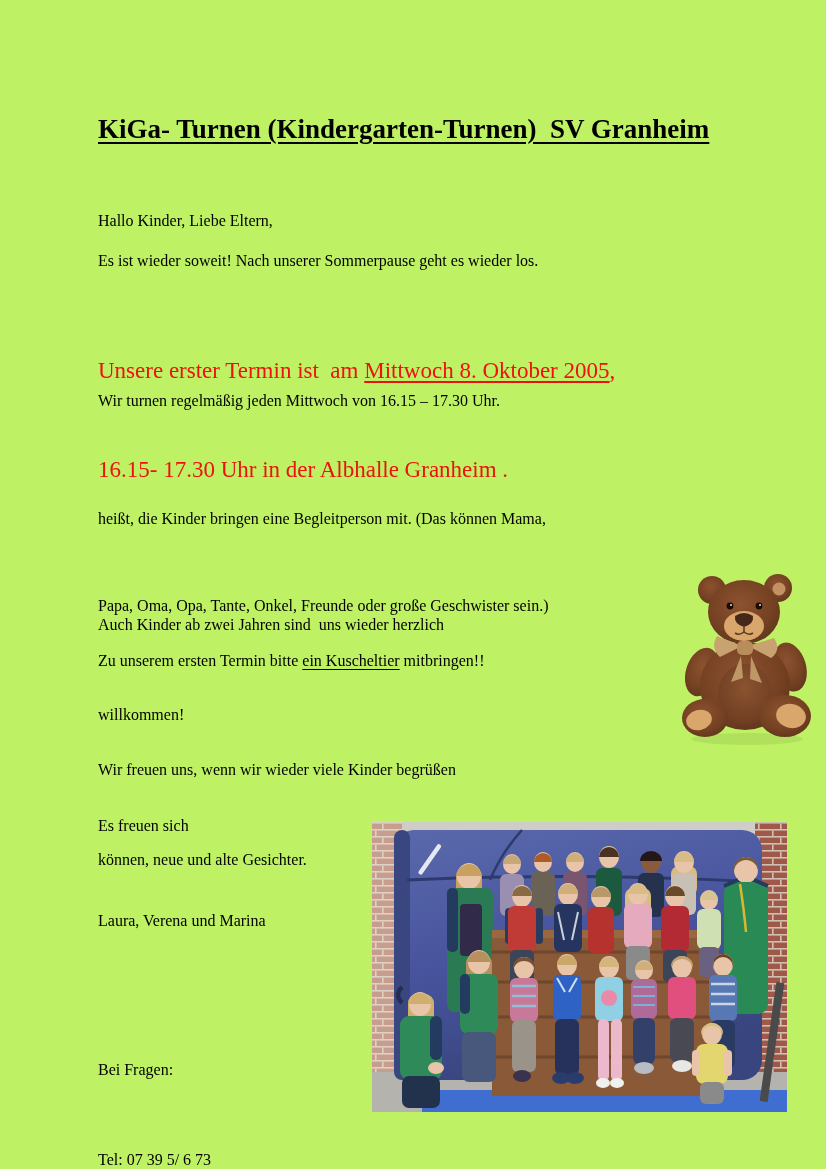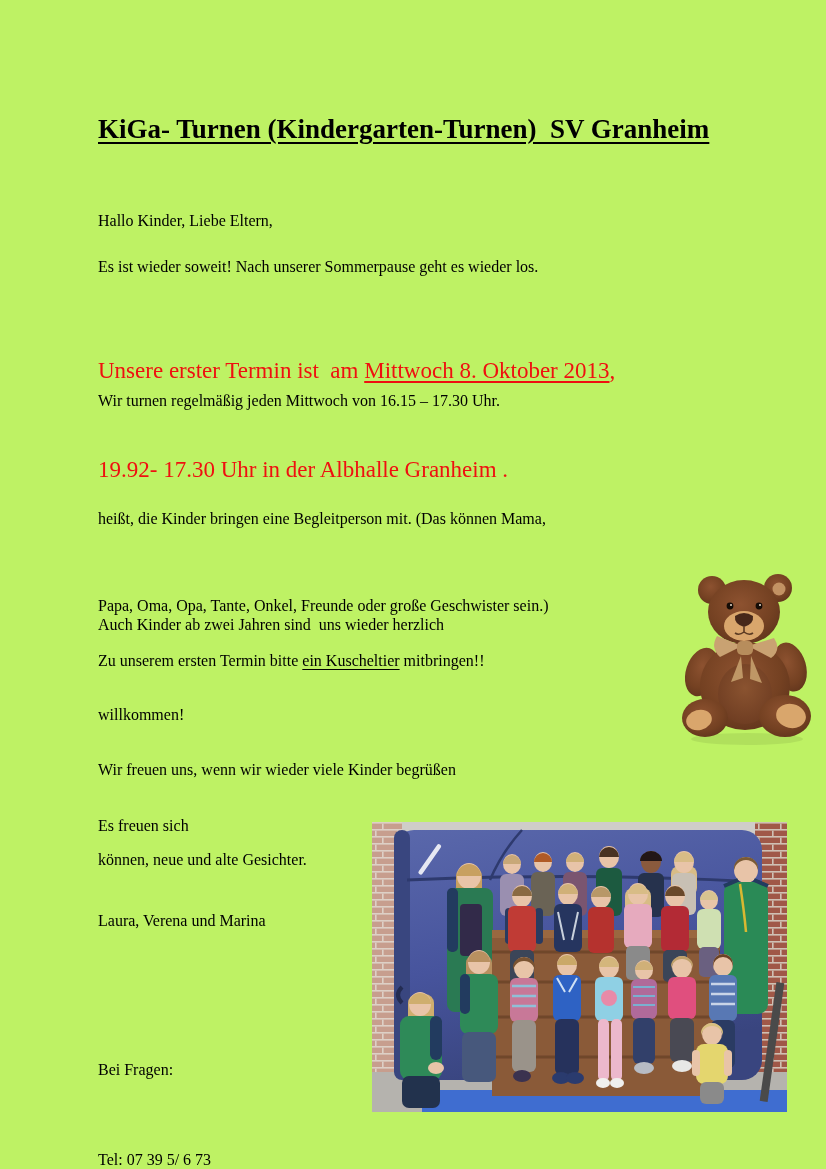--- a/index.html
+++ b/index.html
@@ -34,25 +34,25 @@
 </style>
 </head>
 <body>
 
 <div class="page">
 
   <h1 class="title">KiGa- Turnen (Kindergarten-Turnen)  SV Granheim</h1>
 
   <p class="txt" style="top:190px">Hallo Kinder, Liebe Eltern,</p>
 
-  <p class="txt" style="top:236px">Es ist wieder soweit! Nach unserer Sommerpause geht es wieder los.</p>
+  <p class="txt" style="top:230px">Es ist wieder soweit! Nach unserer Sommerpause geht es wieder los.</p>
 
   <div class="txt red" style="top:288px">
-    <div><span>Unsere erster Termin ist  am </span><span class="u">Mittwoch 8. Oktober 2013</span><span>,</span></div>
-    <div>19.92- 17.30 Uhr in der Albhalle Granheim .</div>
+    <div><span>Unsere erster Termin ist  am </span><span class="u">Mittwoch 8. Oktober 2005</span><span>,</span></div>
+    <div>16.15- 17.30 Uhr in der Albhalle Granheim .</div>
   </div>
 
   <p class="txt" style="top:370px">Wir turnen regelmäßig jeden Mittwoch von 16.15 – 17.30 Uhr.</p>
 
   <div class="txt lh29" style="top:446px">
     <div>heißt, die Kinder bringen eine Begleitperson mit. (Das können Mama,</div>
     <div>Papa, Oma, Opa, Tante, Onkel, Freunde oder große Geschwister sein.)</div>
   </div>
 
   <div class="txt" style="top:550px">

